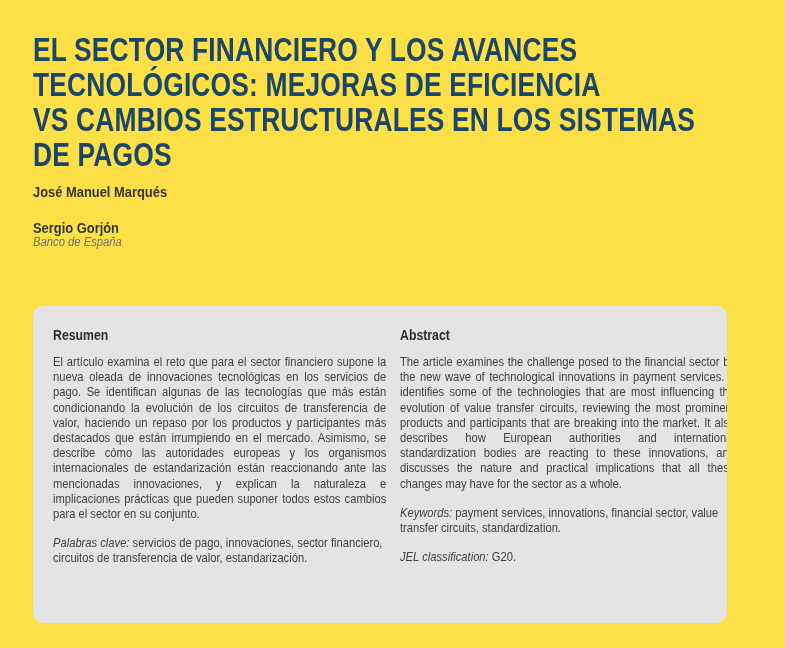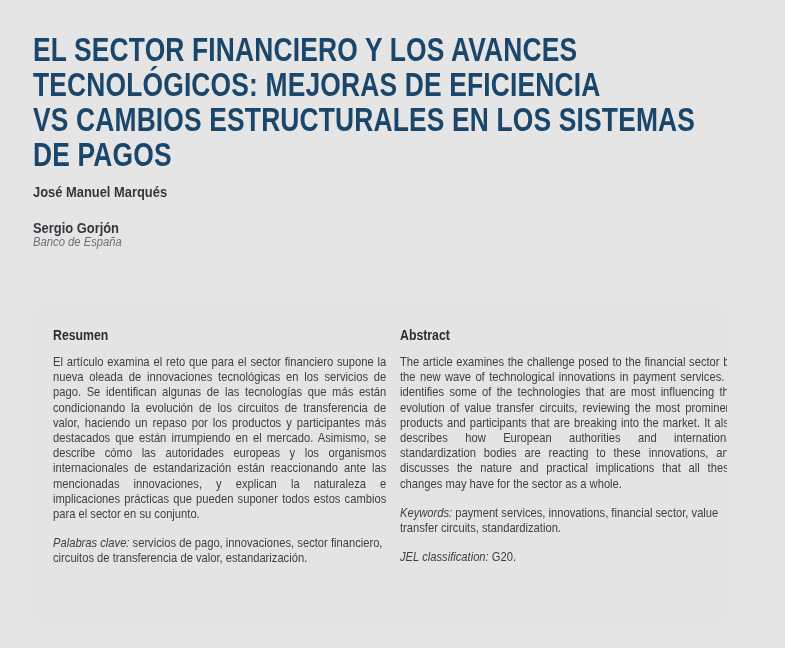--- a/index.html
+++ b/index.html
@@ -5,21 +5,21 @@
   html, body {
     margin: 0;
     padding: 0;
     background: #ffffff;
     font-family: "Liberation Sans", sans-serif;
   }
   .page {
     position: relative;
     width: 785px;
     height: 648px;
-    background: #e5e5e5;
+    background: #fde047;
     overflow: hidden;
   }
 
   
   .title {
     position: absolute;
     left: 33px;
     top: 32px;
     margin: 0;
   }

